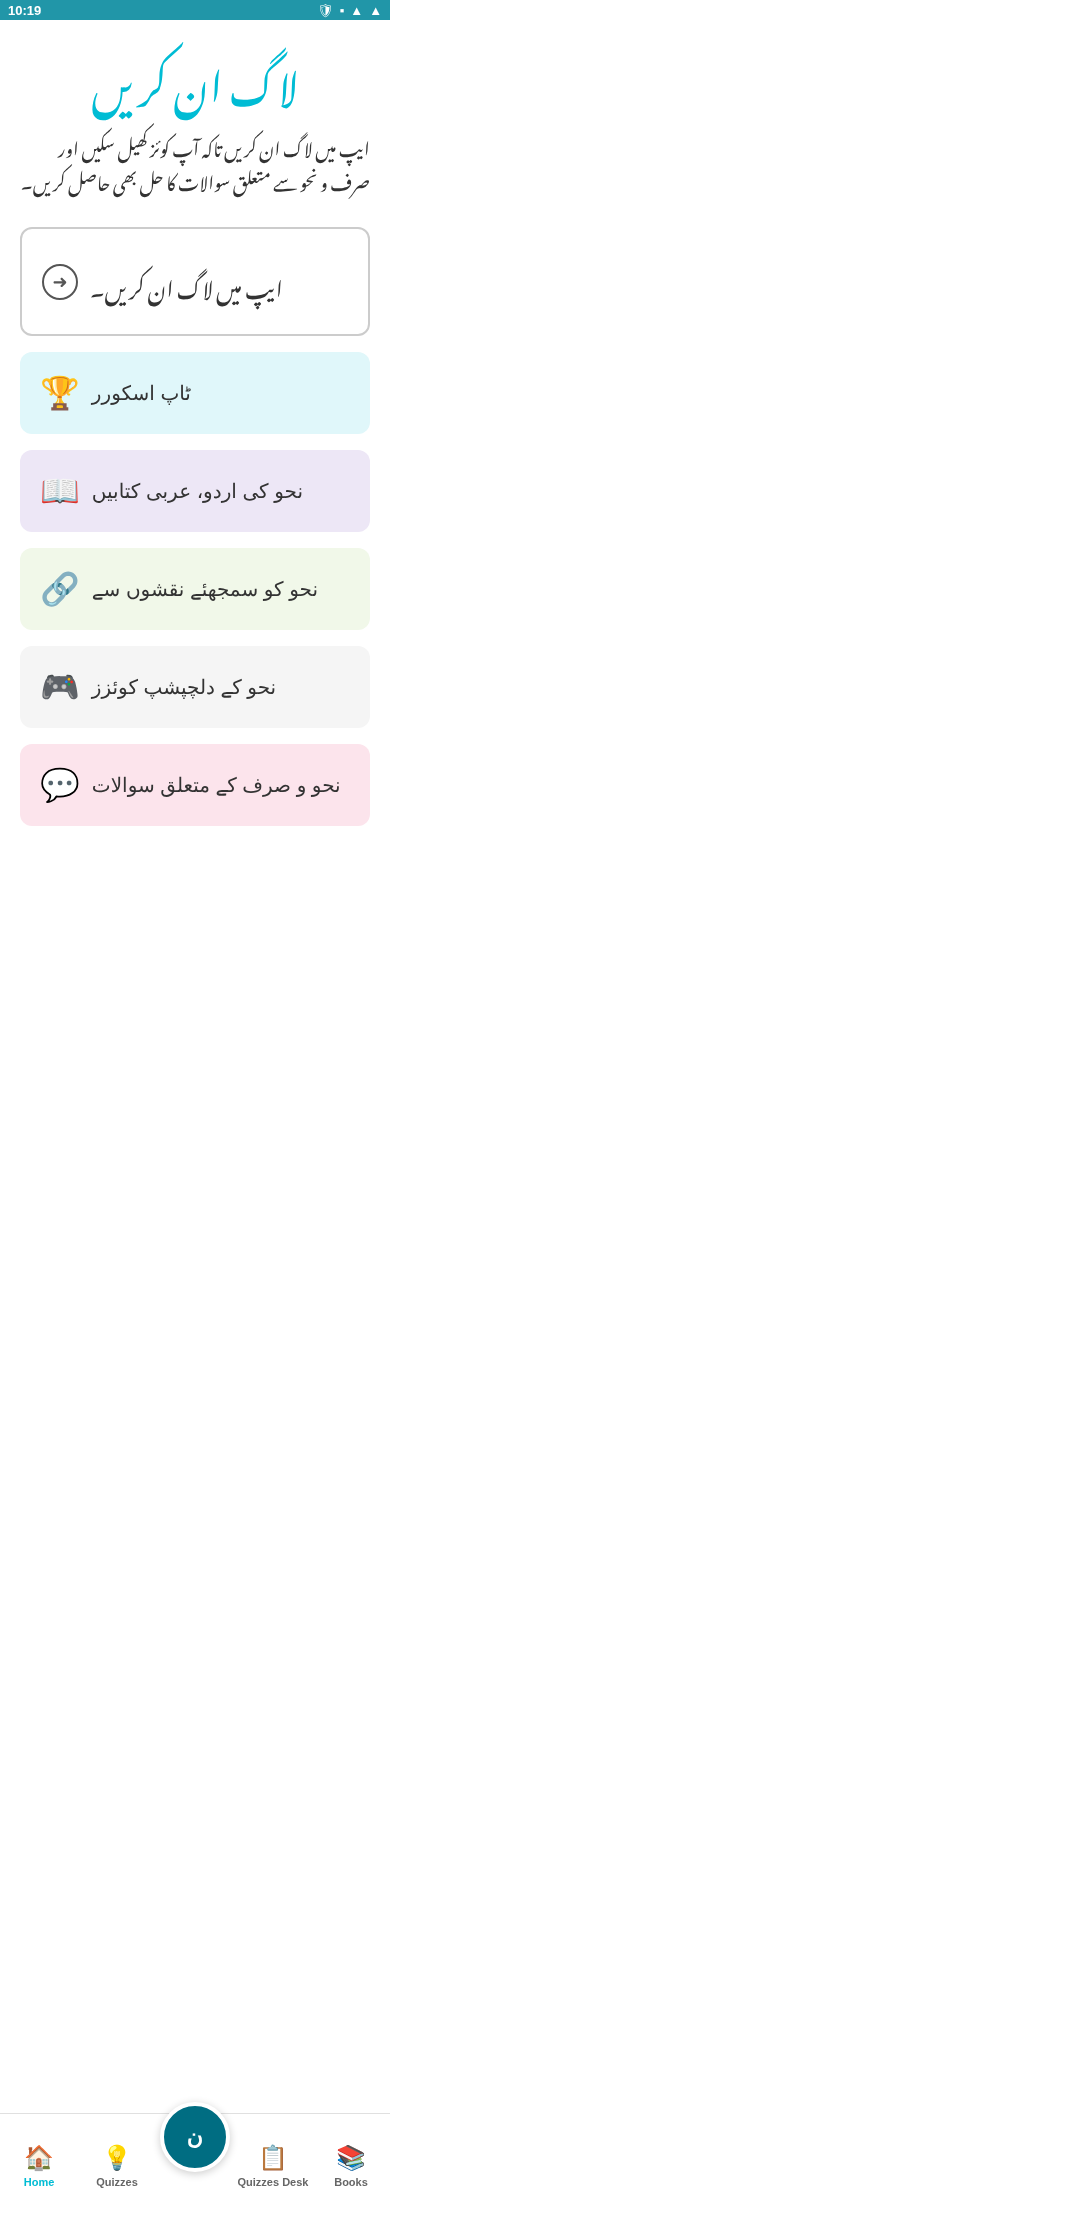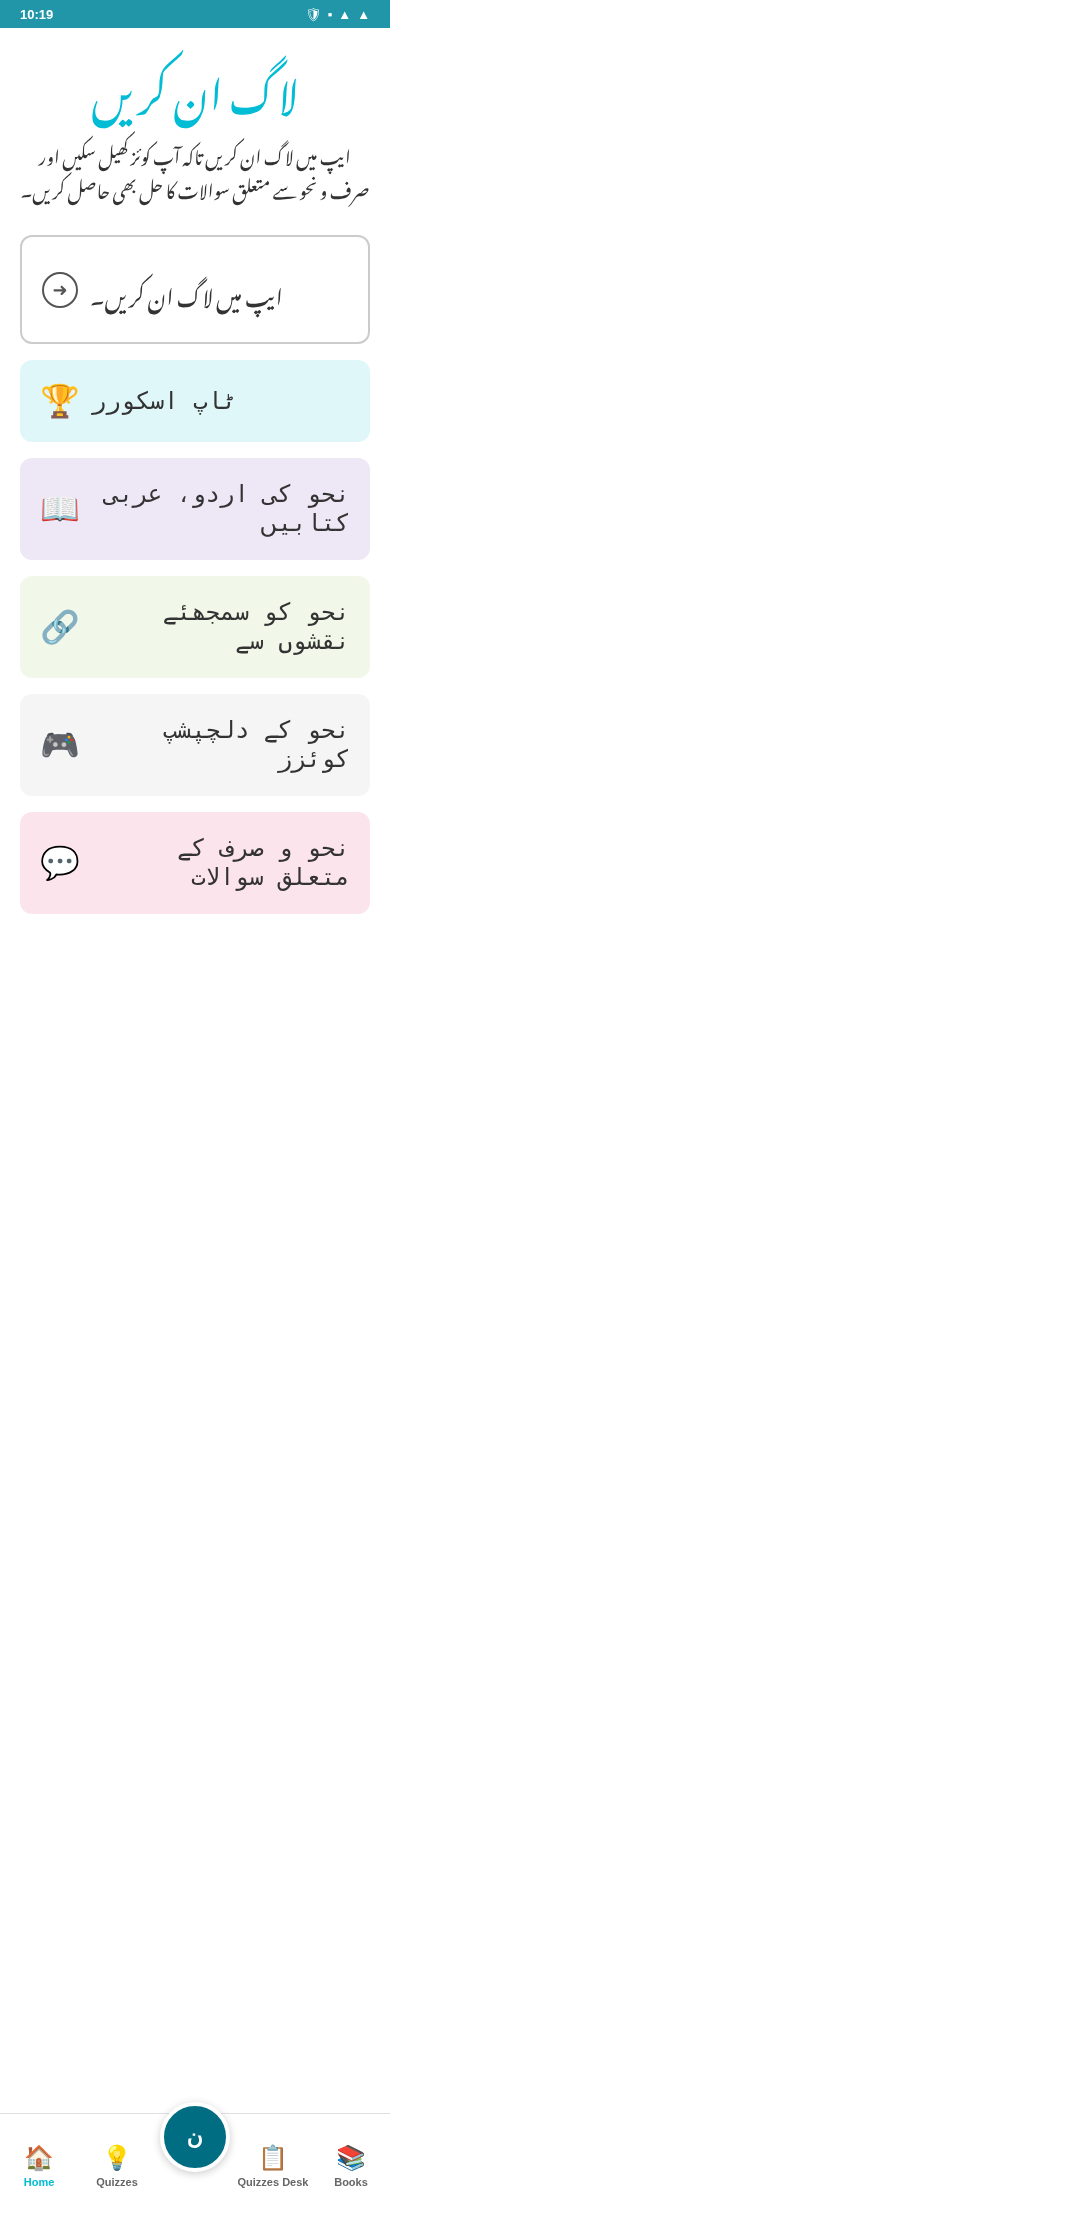--- a/index.html
+++ b/index.html
@@ -17,23 +17,23 @@
       position: relative;
       overflow-x: hidden;
     }
 
     .status-bar {
       background: #2196a8;
       color: white;
       display: flex;
       justify-content: space-between;
       align-items: center;
-      padding: 4px 20px;
+      padding: 4px 8px;
       font-size: 13px;
-      height: 28px;
+      height: 20px;
     }
 
     .status-bar .time {
       font-weight: 600;
     }
 
     .status-icons {
       display: flex;
       gap: 6px;
       align-items: center;
@@ -48,21 +48,20 @@
       text-align: center;
       font-size: 42px;
       color: #00bcd4;
       font-weight: normal;
       margin-bottom: 20px;
       font-family: 'Noto Nastaliq Urdu', 'Urdu Typesetting', serif;
       line-height: 1.4;
     }
 
     .page-description {
-      text-align: center;
       font-size: 18px;
       color: #333;
       line-height: 1.9;
       margin-bottom: 30px;
       font-family: 'Noto Nastaliq Urdu', 'Urdu Typesetting', serif;
     }
 
     .login-button {
       border: 2px solid #ccc;
       border-radius: 12px;
@@ -103,23 +102,23 @@
       display: flex;
       align-items: center;
       justify-content: flex-end;
       gap: 12px;
       cursor: pointer;
       margin-bottom: 16px;
       width: 100%;
     }
 
     .card-text {
-      font-size: 24px;
+      font-size: 20px;
       color: #333;
-      font-family: Liberation Mono, monospace;
+      font-family: Liberation Sans, sans-serif;
       text-align: right;
     }
 
     .card-icon {
       font-size: 32px;
       flex-shrink: 0;
     }
 
     .card-blue {
       background: #e0f7fa;

